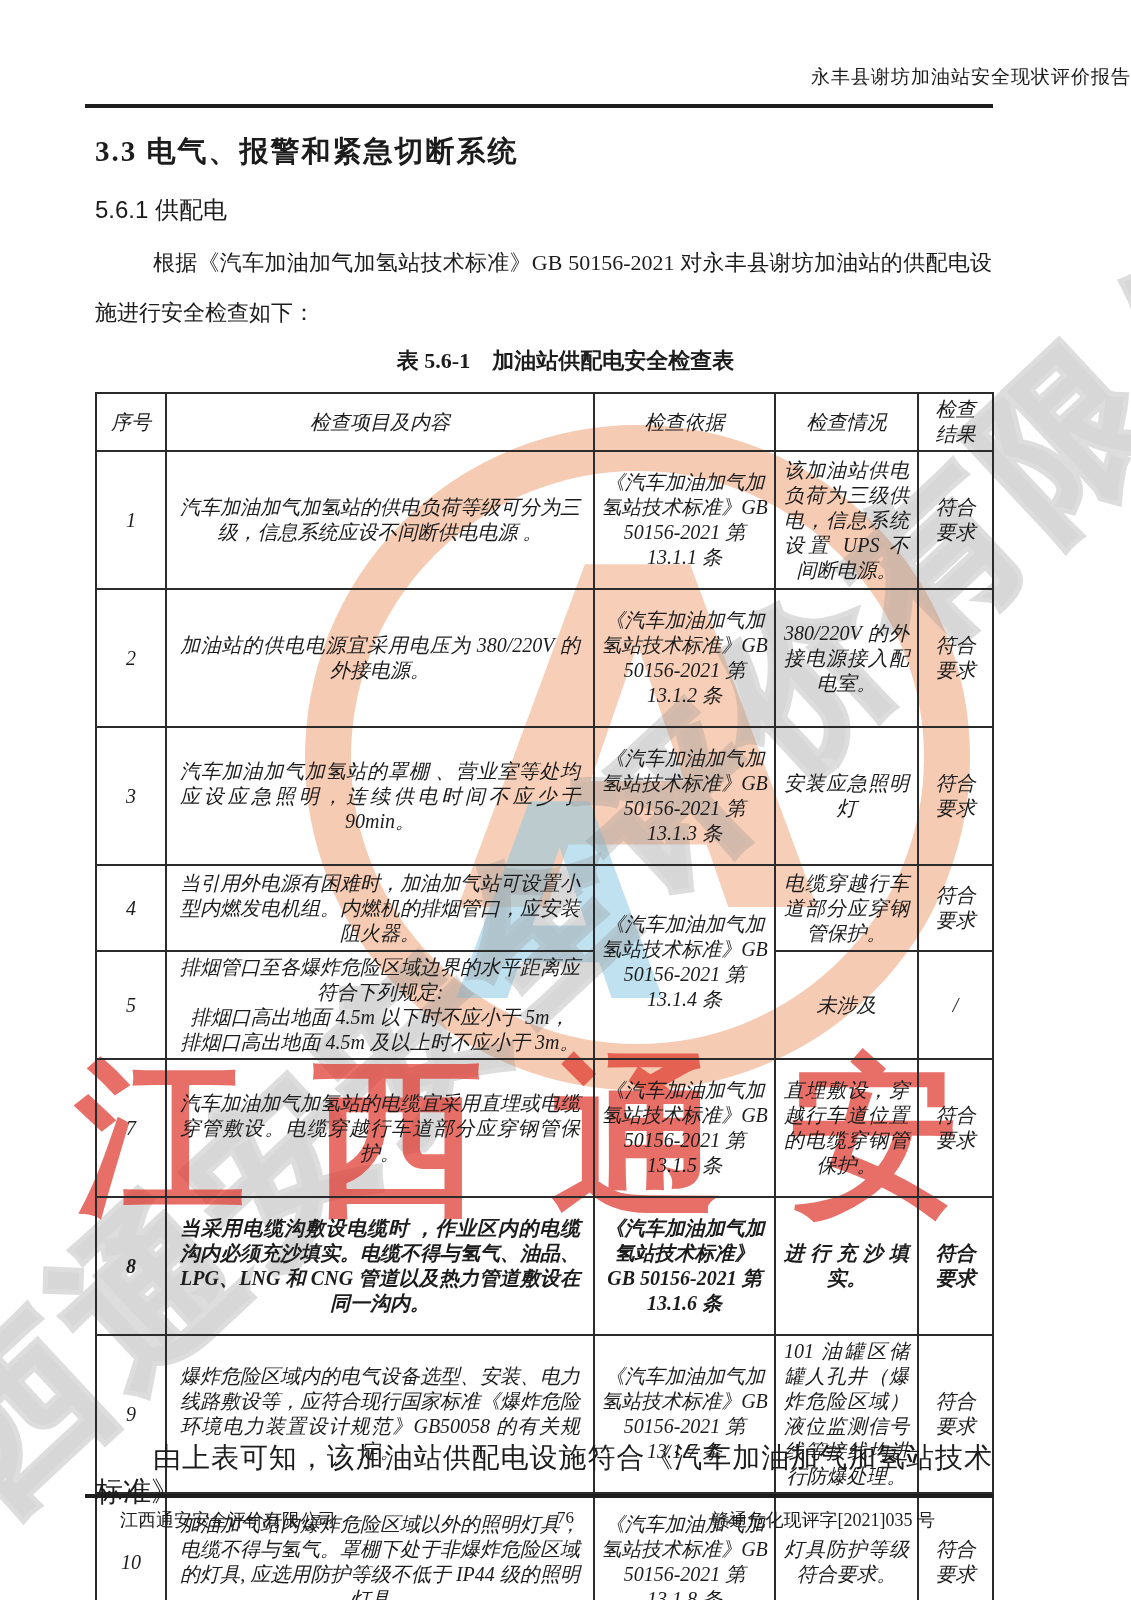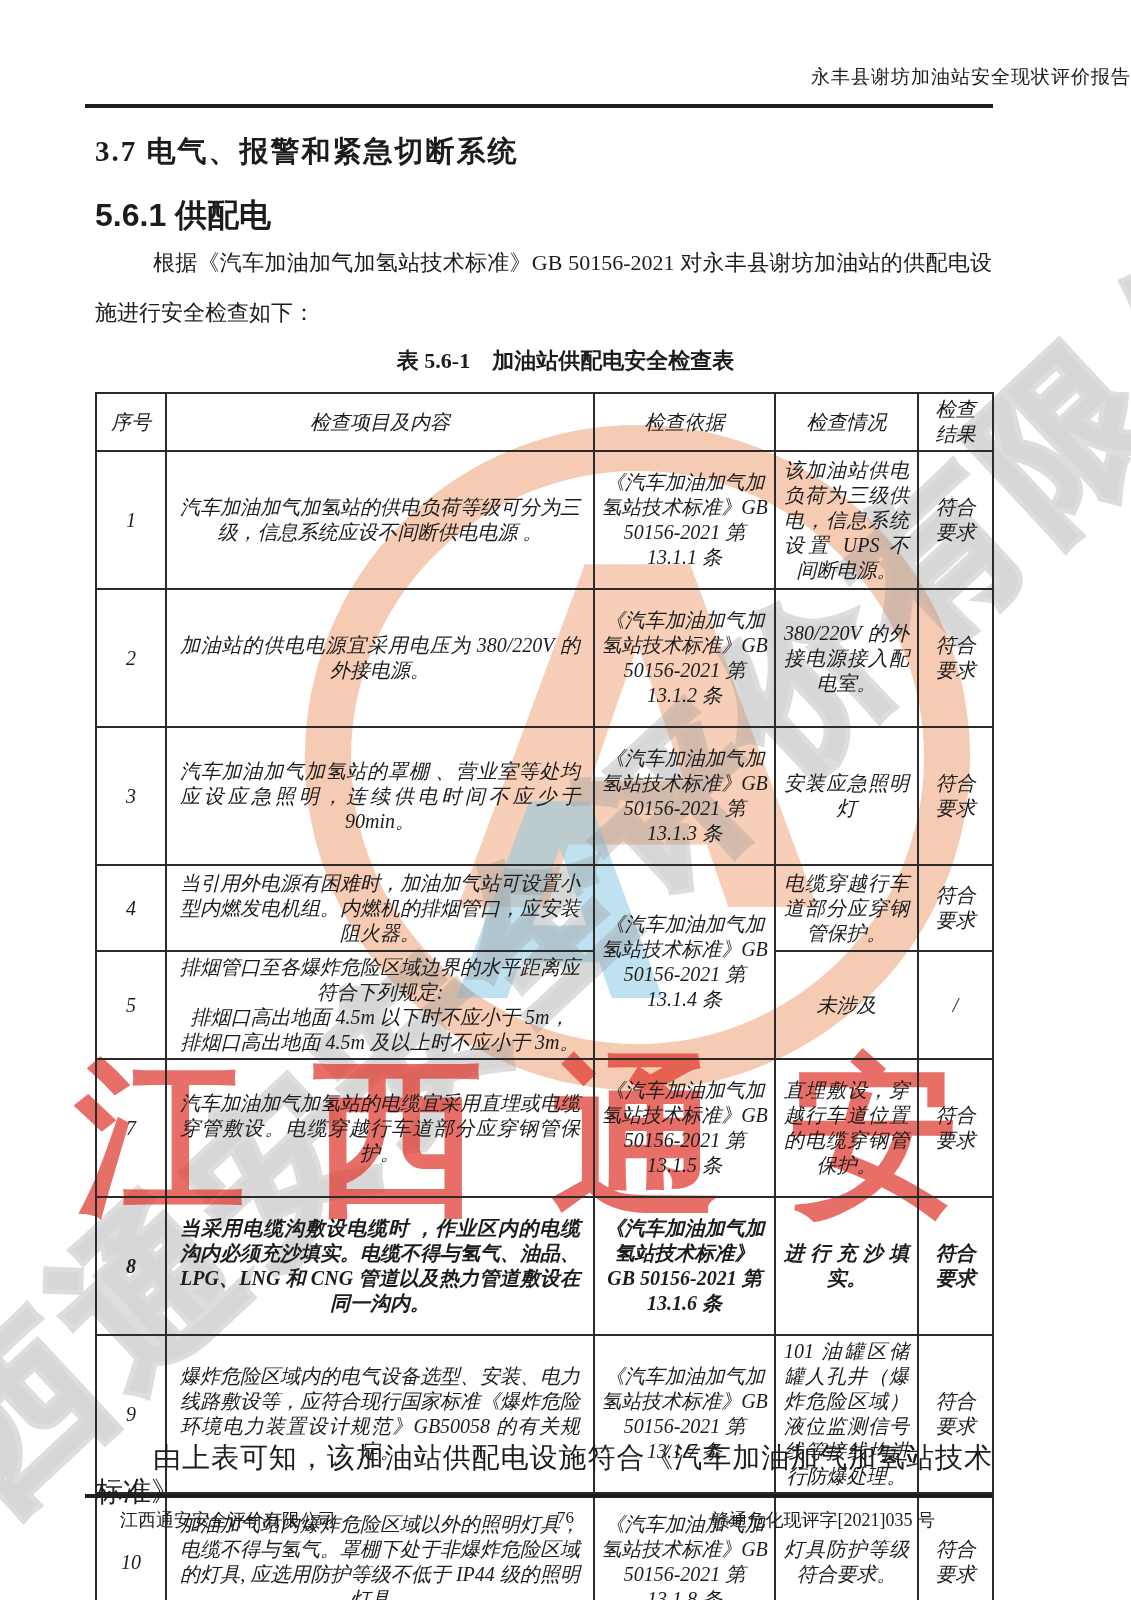--- a/index.html
+++ b/index.html
@@ -49,21 +49,21 @@
   }
   .header-rule { position:absolute; top:104px; left:85px; width:908px; height:4px; background:#1e1e1e; }
 
   .section-heading {
     position:absolute; top:132px; left:95px;
     font-size:29px; font-weight:bold; letter-spacing:2px;
   }
   .subsection-heading {
     position:absolute; top:194px; left:95px;
     font-family:"Liberation Sans","DejaVu Sans",sans-serif;
-    font-size:32px; font-weight:bold;
+    font-size:24px; font-weight:normal;
   }
   .intro-paragraph {
     position:absolute; top:238px; left:95px; width:897px;
     font-size:22px; line-height:50px; text-indent:58px;
     text-align:justify;
   }
   .table-title {
     position:absolute; top:346px; left:0; width:100%;
     text-align:center; font-size:22px; font-weight:bold;
   }
@@ -113,21 +113,21 @@
   <div class="wm-blue-a">A</div>
   <div class="wm-diagonal">江西通安安全评价有限公司</div>
   <div class="wm-red">江西通安</div>
 </div>
 
 <div class="content">
 
   <div class="page-header-title">永丰县谢坊加油站安全现状评价报告</div>
   <div class="header-rule"></div>
 
-  <div class="section-heading">3.7 电气、报警和紧急切断系统</div>
+  <div class="section-heading">3.3 电气、报警和紧急切断系统</div>
   <div class="subsection-heading">5.6.1 供配电</div>
   <div class="intro-paragraph">根据《汽车加油加气加氢站技术标准》GB 50156-2021 对永丰县谢坊加油站的供配电设施进行安全检查如下：</div>
 
   <div class="table-title">表 5.6-1　加油站供配电安全检查表</div>
 
   <table class="check-table">
     <colgroup>
       <col style="width:70px">
         <col style="width:428px">
         <col style="width:181px">

